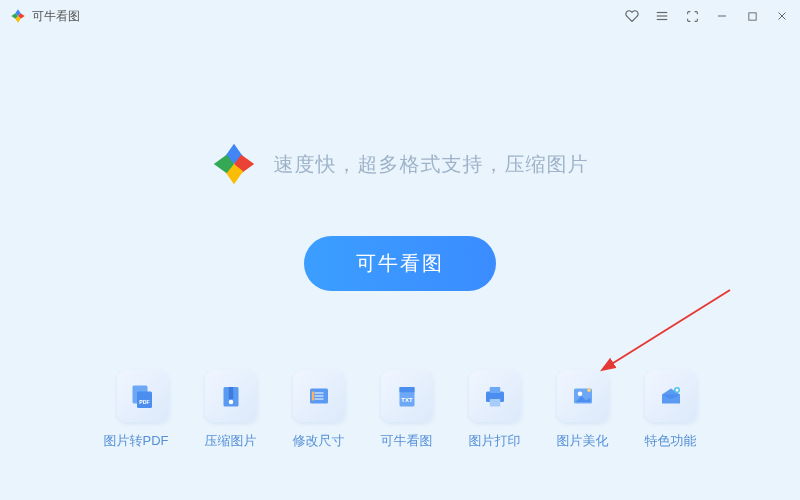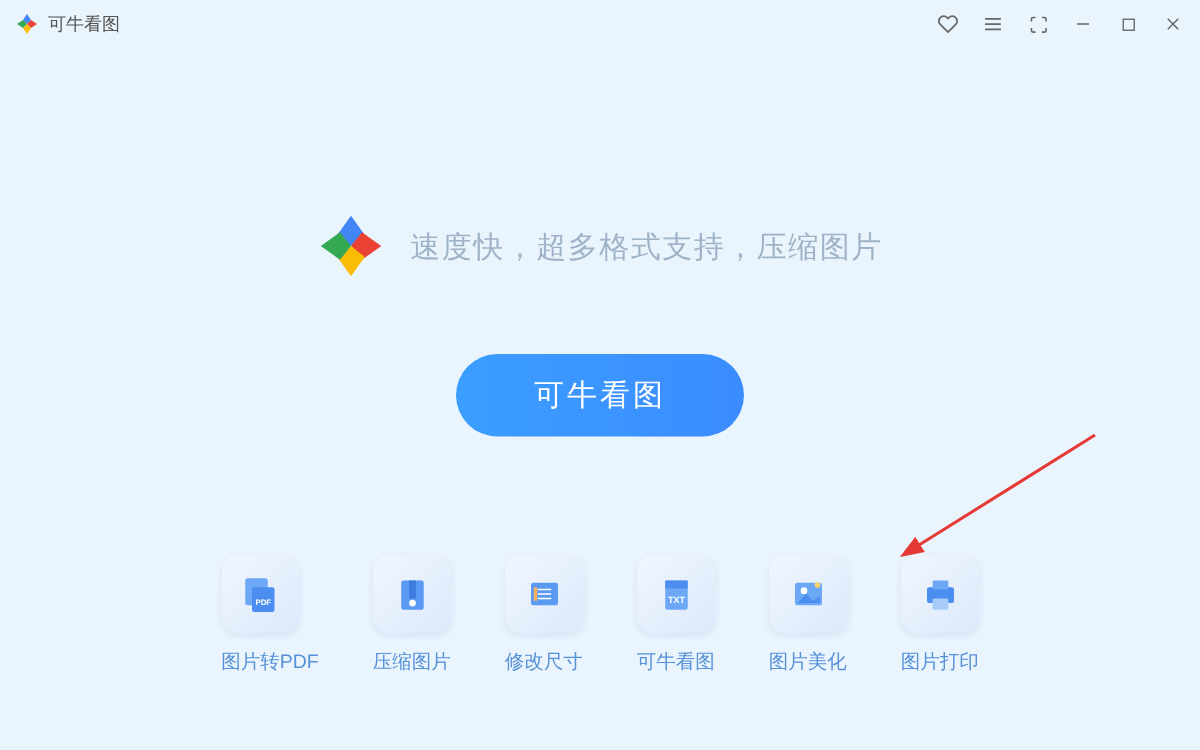--- a/index.html
+++ b/index.html
@@ -82,21 +82,21 @@
       bottom: 50px;
       left: 0;
       right: 0;
       display: flex;
       justify-content: center;
       gap: 36px;
     }
     .tool {
       display: flex;
       flex-direction: column;
-      align-items: flex-start;
+      align-items: flex-end;
       gap: 10px;
       cursor: pointer;
     }
     .tool-icon {
       width: 52px;
       height: 52px;
       background: linear-gradient(135deg, #f0f6ff, #dce9fa);
       border-radius: 10px;
       display: flex;
       align-items: center;
@@ -212,37 +212,48 @@
           <rect x="10" y="8" width="20" height="26" rx="2" fill="#6ca8f5"></rect>
           <rect x="10" y="8" width="20" height="7" fill="#4b8ef0"></rect>
           <text x="20" y="28" font-size="8" fill="white" text-anchor="middle" font-weight="bold">TXT</text>
         </svg>
     </div>
     <span class="tool-label">可牛看图</span>
   </div>
   <div class="tool">
     <div class="tool-icon">
       <svg width="30" height="30" viewBox="0 0 40 40">
+          <rect x="8" y="14" width="24" height="14" rx="2" fill="#4b8ef0"></rect>
+          <rect x="13" y="8" width="14" height="8" rx="1" fill="#6ca8f5"></rect>
+          <rect x="13" y="24" width="14" height="10" rx="1" fill="#a8ccf8"></rect>
+        </svg>
+    </div>
+    <span class="tool-label">图片打印</span>
+  </div>
+  <div class="tool">
+    <div class="tool-icon">
+      <svg width="30" height="30" viewBox="0 0 40 40">
           <rect x="8" y="10" width="24" height="20" rx="2" fill="#6ca8f5"></rect>
           <circle cx="16" cy="17" r="3" fill="white"></circle>
           <path d="M10 28 L18 20 L24 26 L30 22 L30 28 Z" fill="#4b8ef0"></path>
           <circle cx="28" cy="12" r="2.5" fill="#ffd36b"></circle>
         </svg>
     </div>
     <span class="tool-label">图片美化</span>
   </div>
   <div class="tool">
     <div class="tool-icon">
       <svg width="30" height="30" viewBox="0 0 40 40">
-          <rect x="8" y="14" width="24" height="14" rx="2" fill="#4b8ef0"></rect>
-          <rect x="13" y="8" width="14" height="8" rx="1" fill="#6ca8f5"></rect>
-          <rect x="13" y="24" width="14" height="10" rx="1" fill="#a8ccf8"></rect>
-        </svg>
-    </div>
-    <span class="tool-label">图片打印</span>
+          <path d="M8 18 L20 10 L32 18 L32 30 L8 30 Z" fill="#5b9af2"></path>
+          <path d="M8 18 L20 24 L32 18" fill="#4b8ef0"></path>
+          <circle cx="28" cy="12" r="4" fill="#4fc3e8"></circle>
+          <circle cx="28" cy="12" r="2" fill="white"></circle>
+        </svg>
+    </div>
+    <span class="tool-label">特色功能</span>
   </div>
 </div>
 
 <svg class="arrow" style="left:600px; top:285px;" width="140" height="90">
   <defs>
     <marker id="ah" markerWidth="10" markerHeight="10" refX="2" refY="3" orient="auto">
       <path d="M0,0 L0,6 L8,3 Z" fill="#e53935"></path>
     </marker>
   </defs>
   <line x1="130" y1="5" x2="10" y2="80" stroke="#e53935" stroke-width="2" marker-end="url(#ah)"></line>

